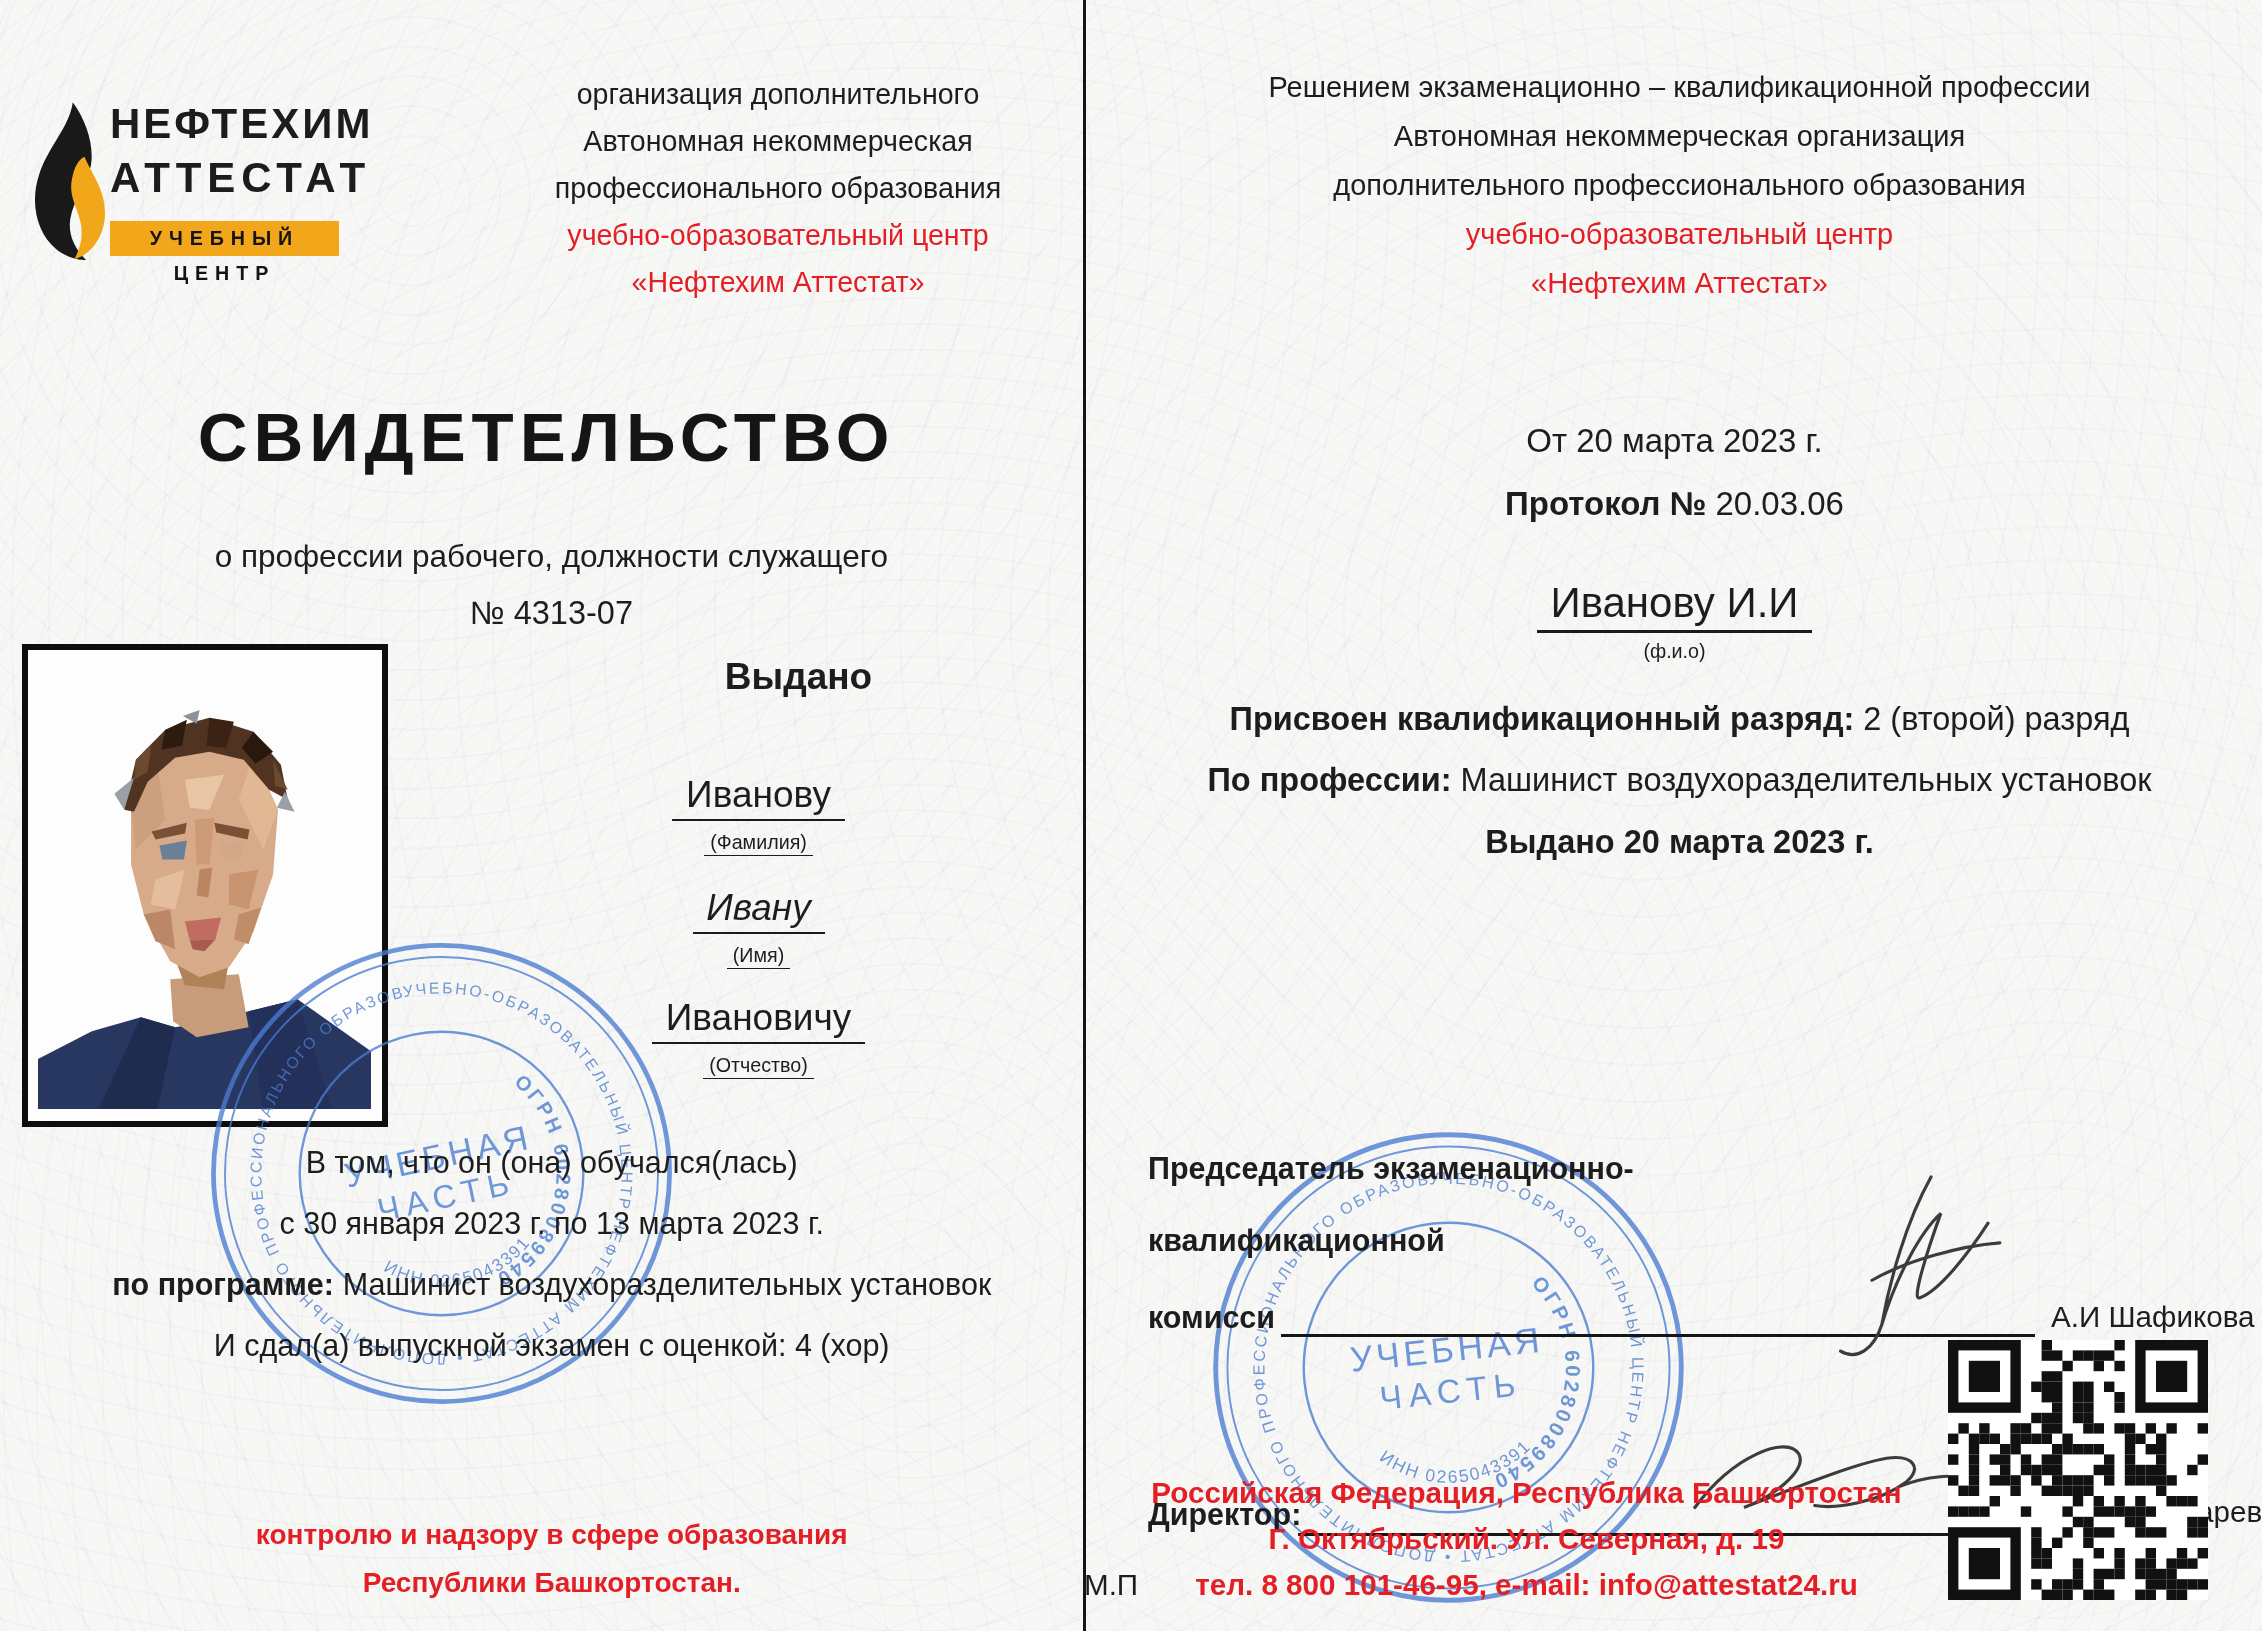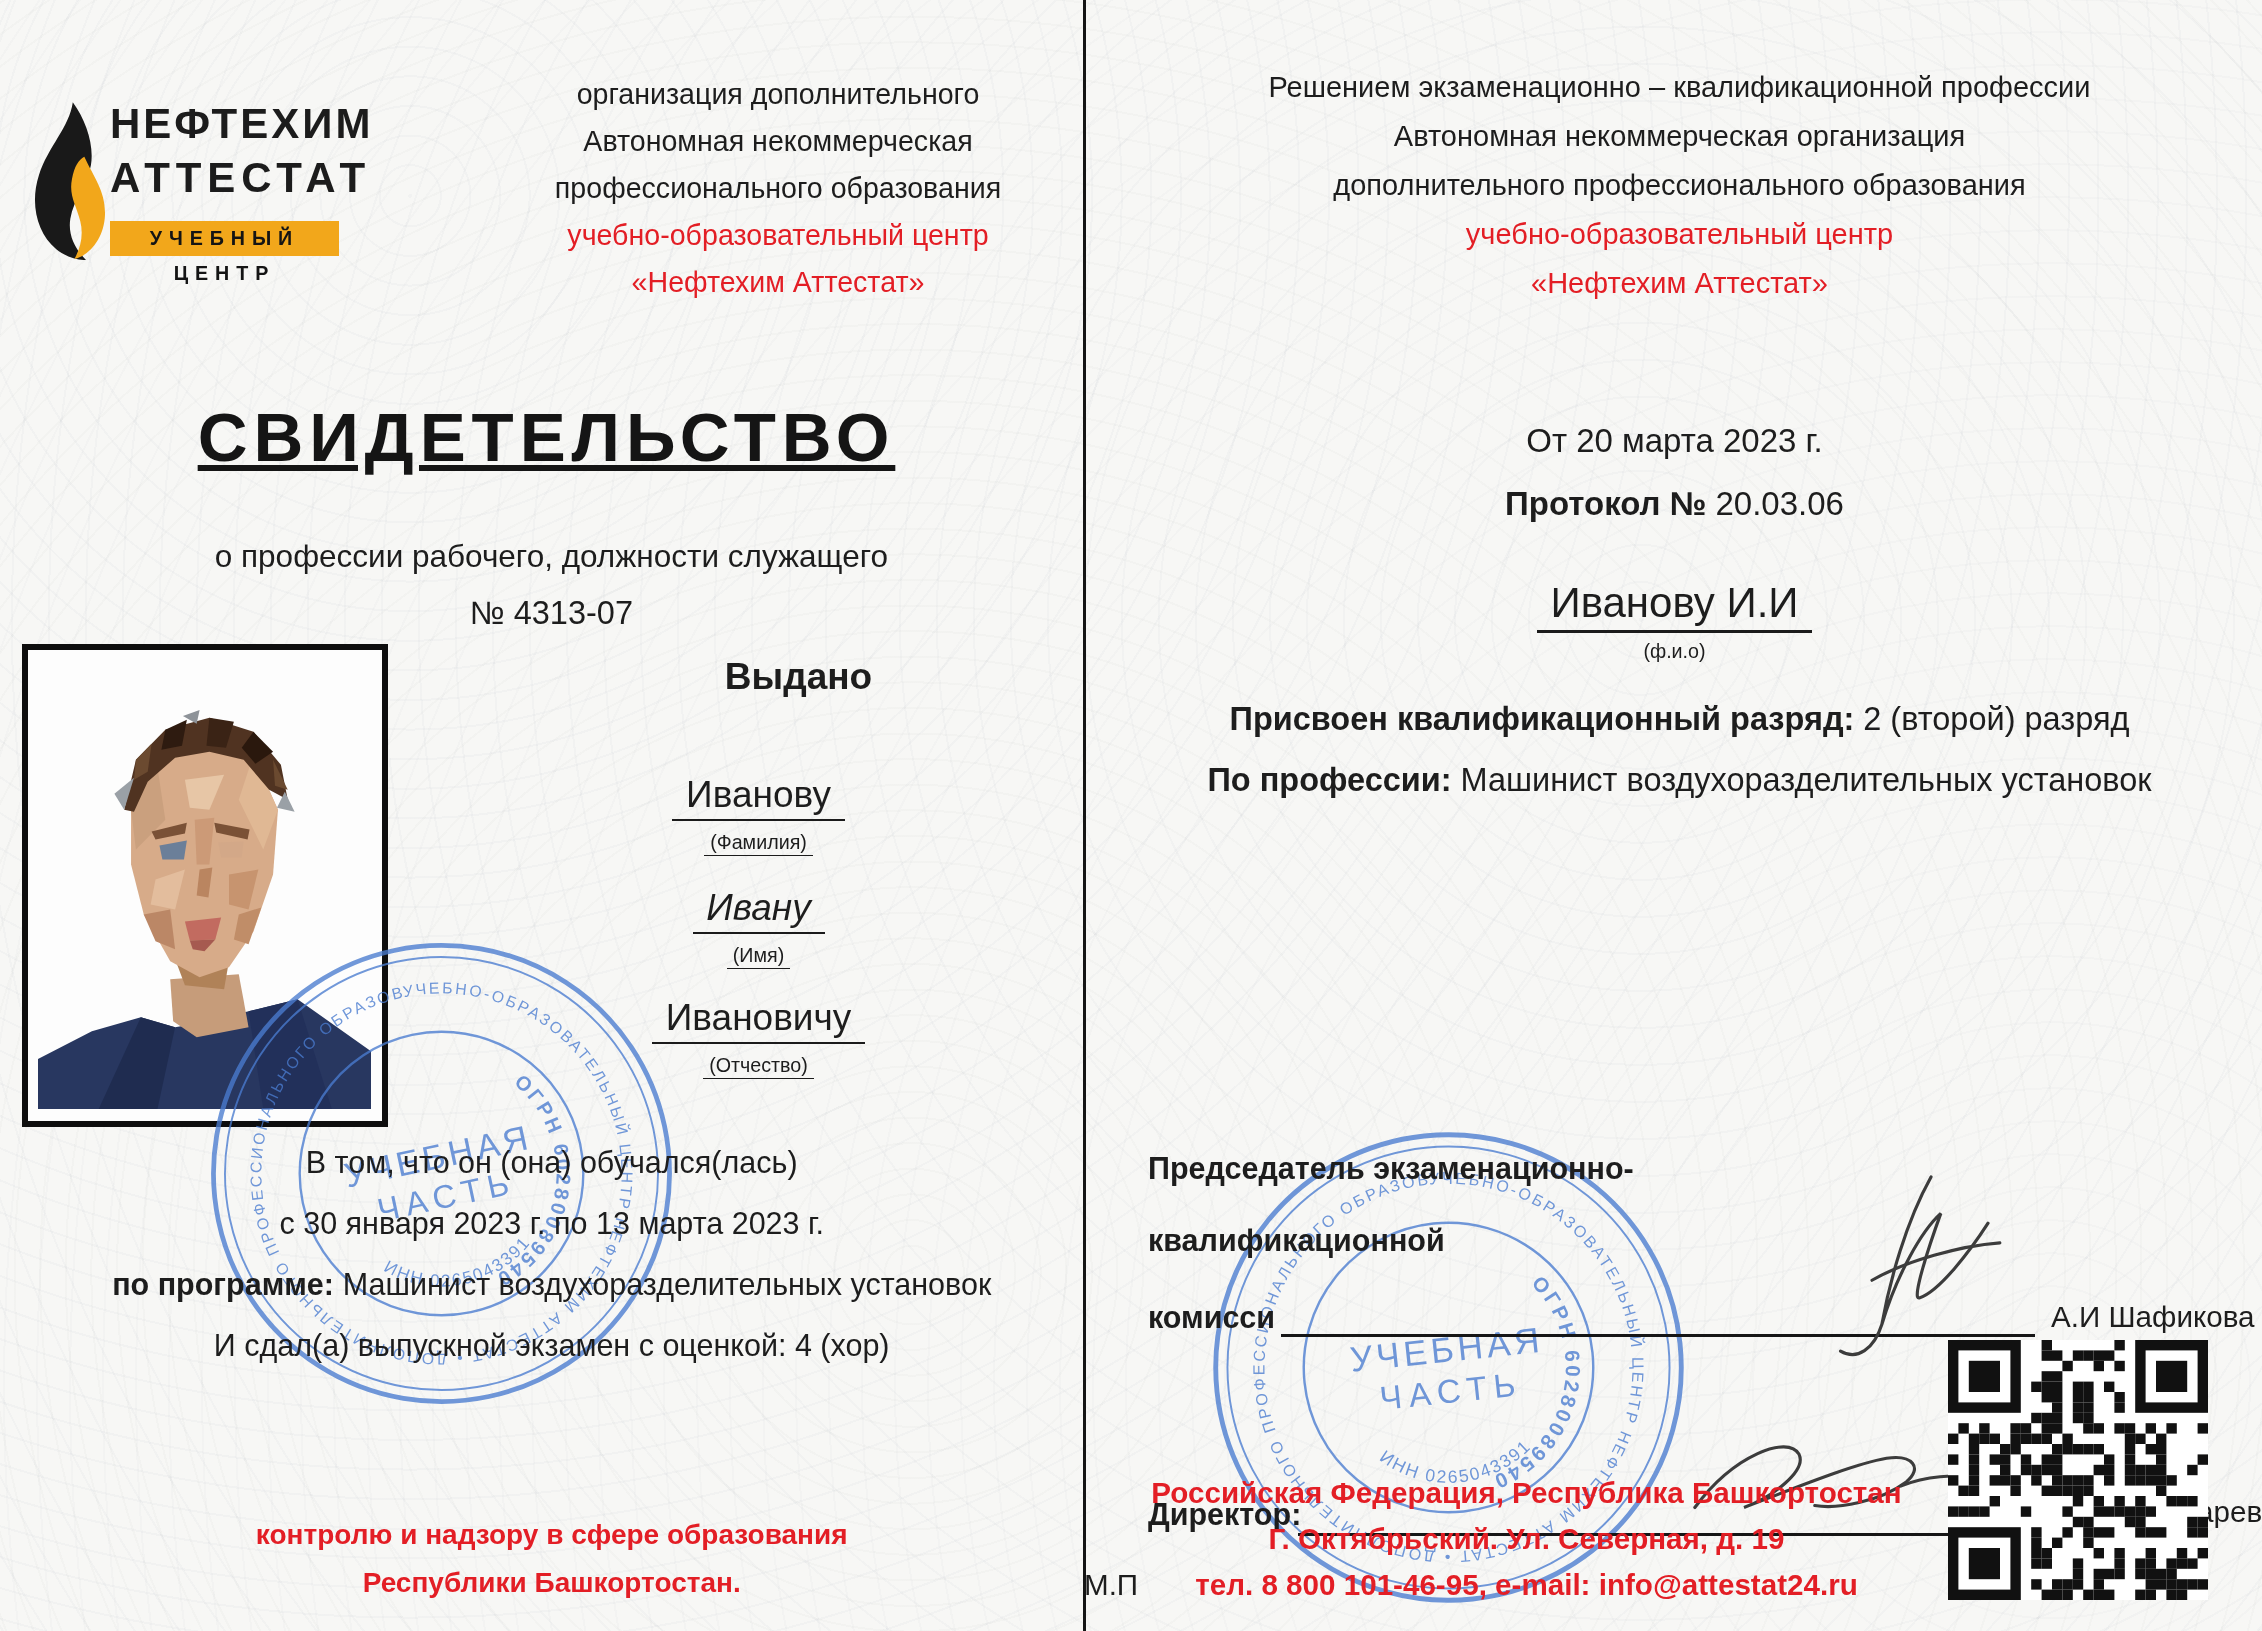--- a/index.html
+++ b/index.html
@@ -44,21 +44,21 @@
   </div>
 
   <div class="abs c" style="left:502px;top:71px;width:552px;">
     <div class="orgline">организация дополнительного</div>
     <div class="orgline">Автономная некоммерческая</div>
     <div class="orgline">профессионального образования</div>
     <div class="orgline red">учебно-образовательный центр</div>
     <div class="orgline red">«Нефтехим Аттестат»</div>
   </div>
 
-  <div class="abs c" style="left:0;top:398px;width:1093px;font-size:69px;font-weight:800;letter-spacing:5.9px;color:#151515;text-decoration:underline;">СВИДЕТЕЛЬСТВО</div>
+  <div class="abs c" style="left:0;top:398px;width:1093px;font-size:69px;font-weight:800;letter-spacing:5.9px;color:#151515;">СВИДЕТЕЛЬСТВО</div>
   <div class="abs c" style="left:4.9px;top:538px;width:1093px;font-size:31.5px;">о профессии рабочего, должности служащего</div>
   <div class="abs c" style="left:4.9px;top:595px;width:1093px;font-size:32.5px;">№ 4313-07</div>
 
   <div class="abs" style="left:21.7px;top:644px;width:366px;height:483px;background:#fdfdfd;border:6.9px solid #0e0e0e;box-sizing:border-box;padding:9.9px;">
     <svg viewBox="0 0 340 450" width="333" height="449" preserveAspectRatio="none">
       <rect x="0" y="0" width="340" height="450" fill="#fdfdfd"></rect>
 
       <polygon points="0,450 0,400 55,372 105,358 140,368 175,362 215,352 265,340 340,392 340,450" fill="#283760"></polygon>
       <polygon points="105,358 140,368 122,450 62,450" fill="#1f2c50"></polygon>
       <polygon points="215,352 265,340 300,450 230,450" fill="#22305a"></polygon>
@@ -170,20 +170,21 @@
     <span class="uline" style="font-size:42px;border-bottom-width:3px;">Иванову И.И</span>
   </div>
   <div class="abs c" style="left:1182px;top:640px;width:985px;font-size:19.7px;">(ф.и.о)</div>
 
   <div class="abs c" style="left:1113px;top:701px;width:1133px;font-size:32.5px;">
     <span class="lbl">Присвоен квалификационный разряд:</span><span>2 (второй) разряд</span>
   </div>
   <div class="abs c" style="left:1113px;top:762px;width:1133px;font-size:32.5px;">
     <span class="lbl">По профессии:</span><span>Машинист воздухоразделительных установок</span>
   </div>
+  <div class="abs c b" style="left:1113px;top:824px;width:1133px;font-size:32.5px;">Выдано 20 марта 2023 г.</div>
 
   <div class="abs" style="left:1204px;top:1123px;width:489px;height:489px;transform:rotate(-6deg);">
     <svg viewBox="0 0 500 500" width="489" height="489" class="stamp">
       <g fill="none" stroke="#4a7cd0">
         <circle cx="250" cy="250" r="238" stroke-width="5"></circle>
         <circle cx="250" cy="250" r="226" stroke-width="2"></circle>
         <circle cx="250" cy="250" r="148" stroke-width="2.5"></circle>
       </g>
       <defs>
         <path id="r2a" d="M250,62 a188,188 0 1,1 -0.1,0"></path>

